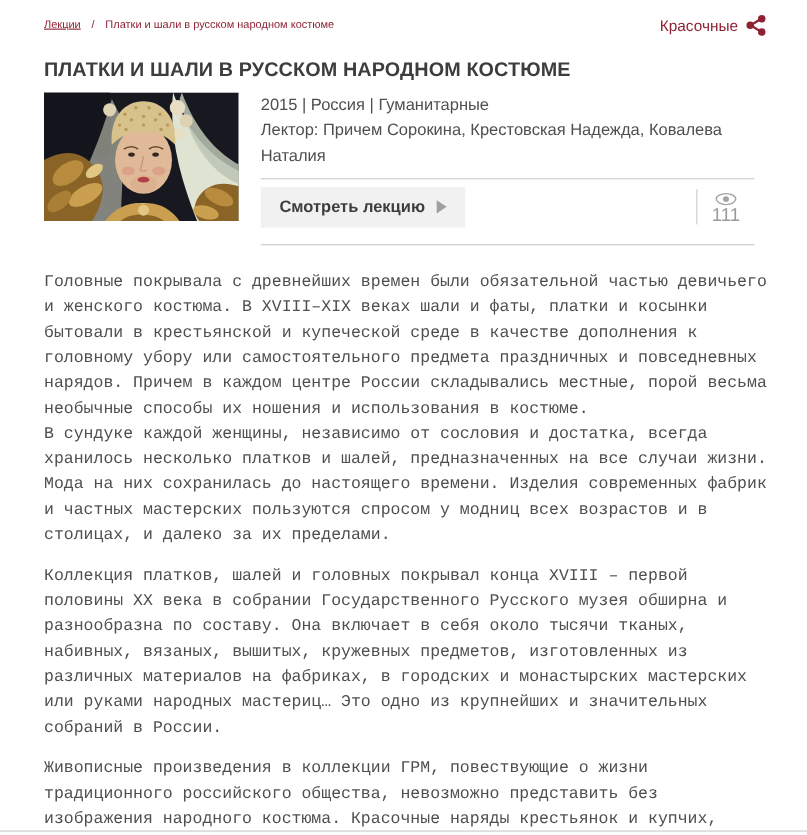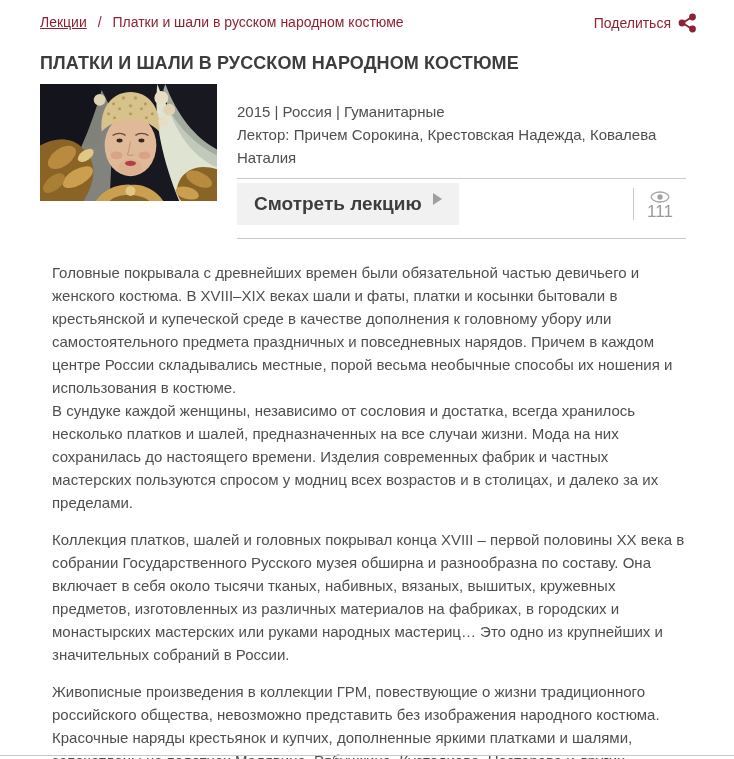--- a/index.html
+++ b/index.html
@@ -5,66 +5,66 @@
   * { box-sizing: border-box; }
   html,body { margin:0; padding:0; }
   body {
     width:734px; height:759px; background:#ffffff; position:relative; overflow:hidden;
     font-family:"Liberation Sans", sans-serif; color:#4f4f4f;
   }
   .page { padding:13px 37px 0 40px; }
 
   
   .topbar { display:flex; justify-content:space-between; align-items:flex-start; }
-  .breadcrumb { font-size:14px; line-height:19px; color:#8e2233; }
+  .breadcrumb { font-size:10px; line-height:19px; color:#8e2233; }
   .breadcrumb a { color:#8e2233; text-decoration:underline; cursor:pointer; }
   .breadcrumb .sep { margin:0 7px; }
   .share { display:flex; align-items:center; gap:7px; color:#8e2233; font-size:14px; line-height:19px; cursor:pointer; }
   .share svg { width:19px; height:20px; display:block; }
 
   
   h1 { margin:19px 0 0; font-size:18px; line-height:22px; font-weight:bold; color:#3d3d3d; letter-spacing:0.1px; }
 
   
   .lecture-info { display:flex; margin-top:10px; }
   .thumb { width:177px; height:117px; flex:none; cursor:pointer; }
   .thumb svg { display:block; width:177px; height:117px; }
   .info { margin-left:20px; width:449px; font-size:15px; }
-  .meta { line-height:21px; margin-top:17px; }
+  .meta { line-height:21px; margin-top:1px; }
   .lecturer { line-height:23px; margin-top:1px; }
   .rule { border-top:1px solid #c9c9c9; margin-top:9px; }
   .action-row { display:flex; align-items:center; height:50px; }
   .watch-btn { background:#f1f1f1; border:none; cursor:pointer; padding:10px 17px;
-    display:flex; gap:11px;
-    font-family:"Liberation Sans", sans-serif; font-size:19px; font-weight:bold; color:#3d3d3d; }
+    display:flex; align-items:center; gap:11px;
+    font-family:"Liberation Sans", sans-serif; font-size:15px; font-weight:bold; color:#3d3d3d; }
   .play-icon { width:0; height:0; border-left:9px solid #9f9f9f; border-top:6px solid transparent; border-bottom:6px solid transparent; }
   .spacer { flex:1; }
   .vdivider { width:1px; height:32px; background:#c9c9c9; }
   .views { width:52px; text-align:center; color:#9a9a9a; font-size:17px; line-height:13px; }
   .views svg { display:block; width:20px; height:12px; margin:0 auto 2px; }
 
   
   article { margin-top:22px; width:658px; font-size:15px; line-height:23px; color:#4f4f4f; }
-  article p { margin:0 12px 14px; white-space:pre-line; }
+  article p { margin:0 0 14px; white-space:pre-line;font-family:Liberation Mono, monospace; }
 
   .bottom-line { position:absolute; left:0; right:0; bottom:3px; border-top:1px solid #c9c9c9; }
 </style>
 </head>
 <body>
 
 <div class="page">
 
   <header class="topbar">
     <nav class="breadcrumb">
       <a>Лекции</a>
       <span class="sep">/</span>
       <span>Платки и шали в русском народном костюме</span>
     </nav>
     <div class="share">
-      <span>Поделиться</span>
+      <span>Красочные</span>
       <span>
         <svg viewBox="0 0 19 20">
           <line x1="4.5" y1="10" x2="14" y2="4" stroke="#8e2233" stroke-width="2"></line>
           <line x1="4.5" y1="10" x2="14" y2="16" stroke="#8e2233" stroke-width="2"></line>
           <circle cx="14.5" cy="4" r="3.4" fill="#8e2233"></circle>
           <circle cx="4" cy="10" r="3.4" fill="#8e2233"></circle>
           <circle cx="14.5" cy="16" r="3.4" fill="#8e2233"></circle>
         </svg>
       </span>
     </div>

